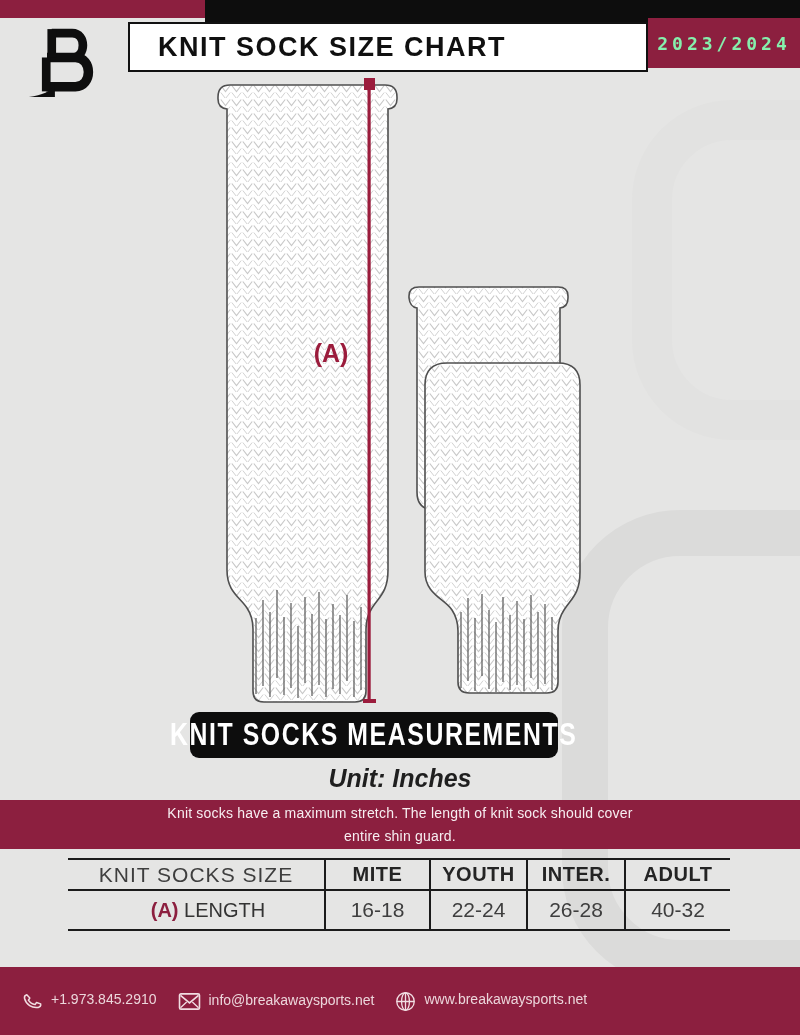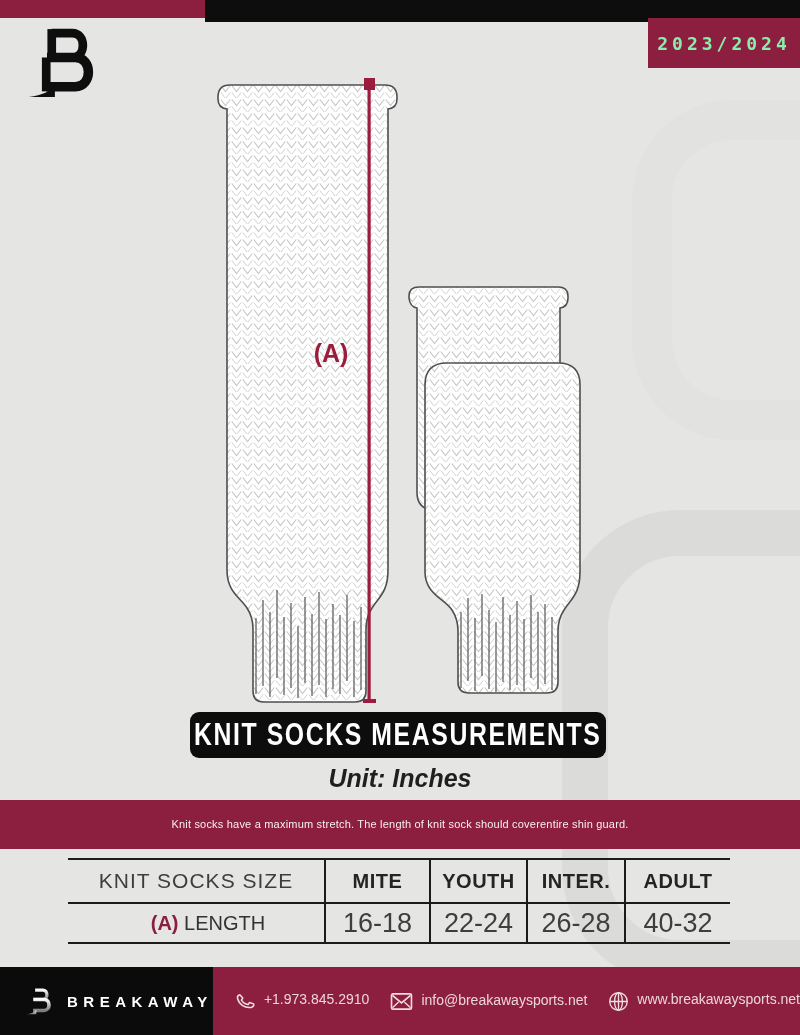--- a/index.html
+++ b/index.html
@@ -25,55 +25,55 @@
     position:absolute; left:648px; top:18px; width:152px; height:50px; background:#8C1F3F;
     display:flex; align-items:center; justify-content:center;
   }
   .yearbox span {
     font-family:"DejaVu Sans Mono", monospace; font-size:18px; font-weight:700;
     color:#86efac; letter-spacing:4px; white-space:nowrap;
   }
 
   
   .measure-banner {
-    position:absolute; left:190px; top:712px; width:416px; height:46px;
+    position:absolute; left:190px; top:712px; width:368px; height:46px;
     background:#0d0d0d; border-radius:9px;
     display:flex; align-items:center; justify-content:center;
   }
   .measure-banner span {
     color:#ffffff; font-size:31px; font-weight:700; letter-spacing:2px;
     transform:scaleX(.8); white-space:nowrap;
   }
   .unit-note {
     position:absolute; left:0; top:764px; width:800px; text-align:center;
     font-style:italic; font-size:25px; font-weight:600; color:#1f1f1f;
   }
   .stretch-note {
     position:absolute; left:0; top:800px; width:800px; height:49px; background:#8C1F3F;
-    display:flex; flex-direction:row; align-items:center; justify-content:center;
-    color:#f7eef1; font-size:11px; line-height:23px; letter-spacing:.2px;
+    display:flex; flex-direction:column; align-items:center; justify-content:center;
+    color:#f7eef1; font-size:14px; line-height:23px; letter-spacing:.2px;
   }
 
   
   .size-table {
     position:absolute; left:68px; top:858px; width:662px;
     border-collapse:collapse; table-layout:fixed;
   }
   .size-table col.c0 { width:257px; } .size-table col.c1 { width:105px; }
   .size-table col.c2 { width:97px; }  .size-table col.c3 { width:98px; }
   .size-table col.c4 { width:105px; }
   .size-table th, .size-table td { background:transparent; text-align:center; vertical-align:middle; }
-  .size-table thead tr { height:44px; border-top:2px solid #1b1b1b; border-bottom:2px solid #1b1b1b; }
+  .size-table thead tr { height:31px; border-top:2px solid #1b1b1b; border-bottom:2px solid #1b1b1b; }
   .size-table tbody tr { height:40px; border-bottom:2px solid #1b1b1b; }
   .size-table th + th, .size-table td + td { border-left:2px solid #1b1b1b;border-radius:21px; }
   .th-main { font-size:21px; font-weight:500; color:#3e3e3e; letter-spacing:1px; }
   .th-size { font-size:20px; font-weight:700; color:#242424; letter-spacing:.5px; }
   .td-label { text-align:left; padding-left:24px; font-size:20px; color:#333; }
   .td-label .key { color:#8C1F3F; font-weight:700; }
-  .td-val { font-size:27px; color:#3e3e3e;margin-left:12px; }
+  .td-val { font-size:21px; color:#3e3e3e;margin-left:12px; }
 
   
   .footer { position:absolute; left:0; top:967px; width:800px; height:68px; display:flex; }
   .footer-black {
     width:218px; height:100%; background:#0b0b0b;
     display:flex; align-items:center; padding-left:24px; gap:13px;
   }
   .footer-brand { color:#ffffff; font-size:15px; font-weight:700; letter-spacing:5.5px; white-space:nowrap; }
   .footer-maroon {
     flex:1; background:#8C1F3F; display:flex; align-items:center;
@@ -142,20 +142,23 @@
       <g stroke="#0e0e0e" fill="none">
         <path d="M37,14 H63 C81,14 81,45 63,45 H31" stroke-width="11"></path>
         <path d="M31,45 H67 C89,45 89,82 67,82 H30" stroke-width="12"></path>
         <path d="M37,9 V45" stroke-width="11"></path>
         <path d="M30,45 V88" stroke-width="11"></path>
       </g>
       <path d="M8,95 C25,93 36,88 41,79 L41,95 Z" fill="#0e0e0e"></path>
     </svg>
   </div>
 
+  <div class="titlebar">
+    <span>KNIT SOCK SIZE CHART</span>
+  </div>
   <div class="yearbox">
     <span>2023/2024</span>
   </div>
 
   <div class="measure-banner">
     <span>KNIT SOCKS MEASUREMENTS</span>
   </div>
   <div class="unit-note">
     <span>Unit: Inches</span>
   </div>
@@ -190,38 +193,20 @@
         </td>
         <td class="td-val">16-18</td>
         <td class="td-val">22-24</td>
         <td class="td-val">26-28</td>
         <td class="td-val">40-32</td>
       </tr>
     </tbody>
   </table>
 
   <div class="footer">
-    <div class="footer-black">
-      <svg width="30" height="31" viewBox="0 0 100 104">
-        <defs>
-          <linearGradient id="silver" x1="0" y1="0" x2="0" y2="1">
-            <stop offset="0" stop-color="#fafafa"></stop>
-              <stop offset="1" stop-color="#7d7d7d"></stop>
-          </linearGradient>
-        </defs>
-        <g stroke="url(#silver)" fill="none">
-          <path d="M37,14 H63 C81,14 81,45 63,45 H31" stroke-width="11"></path>
-          <path d="M31,45 H67 C89,45 89,82 67,82 H30" stroke-width="12"></path>
-          <path d="M37,9 V45" stroke-width="11"></path>
-          <path d="M30,45 V88" stroke-width="11"></path>
-        </g>
-        <path d="M8,95 C25,93 36,88 41,79 L41,95 Z" fill="url(#silver)"></path>
-      </svg>
-      <span class="footer-brand">BREAKAWAY</span>
-    </div>
     <div class="footer-maroon">
       <div class="contact">
         <svg width="21" height="21" viewBox="0 0 24 24">
           <path d="M7.2,3.2 l2.6,4.3 -2.1,2.1 c1,2.9 3.6,5.5 6.5,6.5 l2.1,-2.1 4.3,2.6 c-0.1,2 -1.6,3.4 -3.6,3.4 -7.3,-0.4 -12.8,-5.9 -13.2,-13.2 0,-2 1.4,-3.5 3.4,-3.6 z" fill="none" stroke="#f1dde2" stroke-width="1.7" stroke-linejoin="round" transform="rotate(-12 12 12)"></path>
         </svg>
         <span>+1.973.845.2910</span>
       </div>
       <div class="contact">
         <svg width="23" height="19" viewBox="0 0 24 20">
           <rect x="1.5" y="2" width="21" height="16" rx="1.5" fill="none" stroke="#f1dde2" stroke-width="1.7"></rect>

